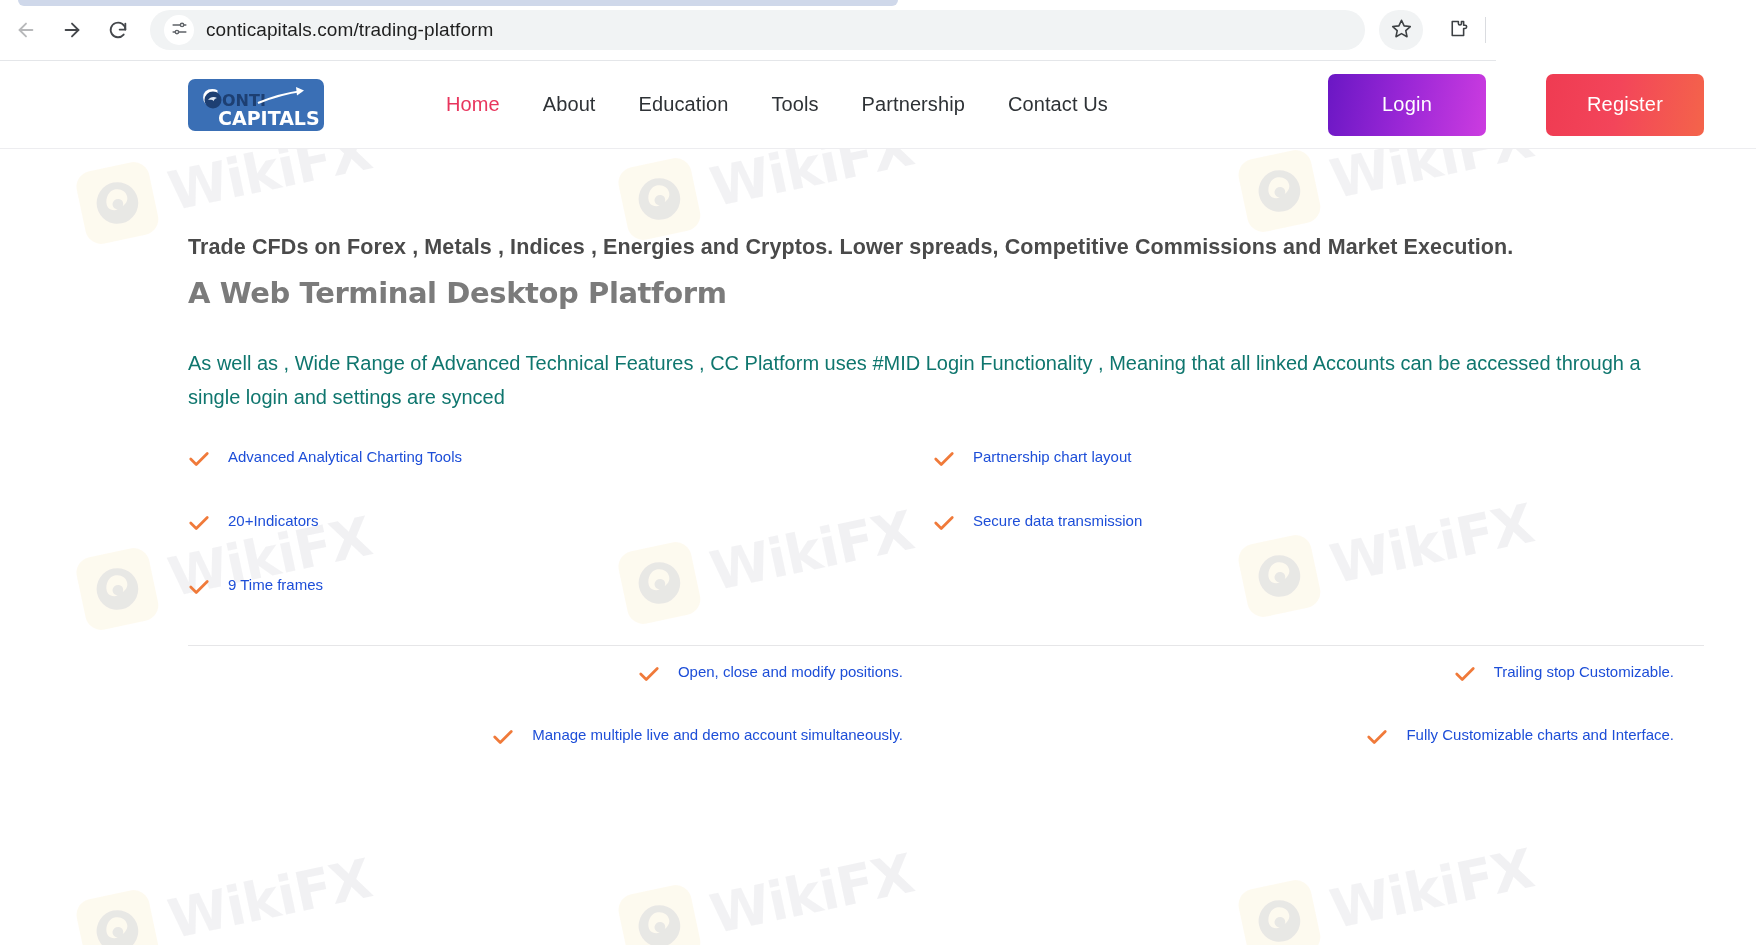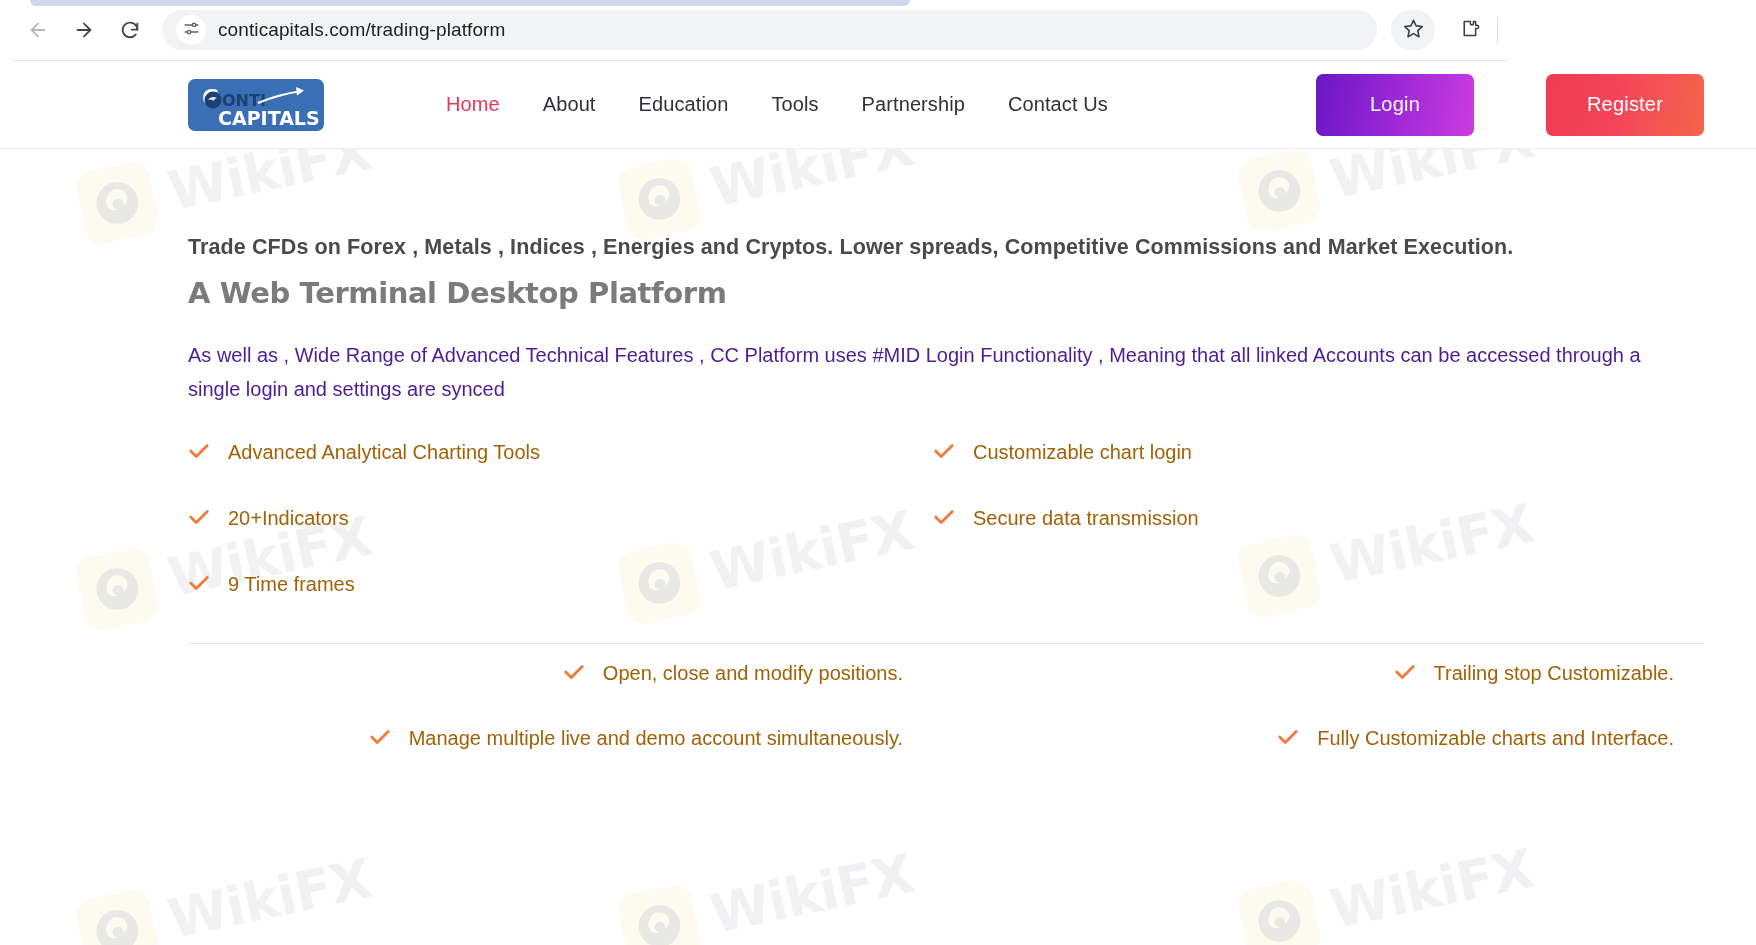--- a/index.html
+++ b/index.html
@@ -5,21 +5,21 @@
   * { box-sizing: border-box; margin: 0; padding: 0; }
   html, body {
     width: 1756px; height: 945px;
     font-family: "Liberation Sans", sans-serif;
     background: #ffffff;
     overflow: hidden;
   }
 
   
   .browser-chrome {
-    position: absolute; top: 0; left: 12px;
+    position: absolute; top: 0; left: 0;
     width: 1496px; height: 61px;
     background: #ffffff;
     border-bottom: 1px solid #e4e6e9;
     display: flex; align-items: center;
     z-index: 100;
   }
   .tab-stub {
     position: absolute; top: 0; left: 18px;
     width: 880px; height: 6px;
     background: #cfd8ea; border-radius: 0 0 6px 6px;
@@ -92,21 +92,21 @@
     background: #3a6fb5; position: relative; overflow: hidden; flex: none;
   }
   .nav {
     display: flex; align-items: center; gap: 43px;
     margin-left: 122px;
   }
   .nav-item {
     font-size: 20px; color: #2e3236; letter-spacing: .1px; white-space: nowrap;
   }
   .nav-item.active { color: #e8355d; }
-  .auth { margin-left: auto; display: flex; align-items: center; gap: 24px; }
+  .auth { margin-left: auto; display: flex; align-items: center; gap: 12px; }
   .btn-auth {
     width: 158px; height: 62px; border: none; border-radius: 7px;
     color: #ffffff; font-size: 20px; letter-spacing: .2px;
     font-family: "Liberation Sans", sans-serif;
     display: flex; align-items: center; justify-content: center;
   }
   .btn-login  { background: linear-gradient(100deg, #6a17c4 0%, #9a27d6 48%, #cc3ce0 100%); }
   .btn-register { background: linear-gradient(100deg, #ef3b52 0%, #f3455a 45%, #f4644a 100%); margin-left: 48px; }
 
   
@@ -116,32 +116,32 @@
     font-size: 21.5px; font-weight: 700; color: #4a4a4a;
     letter-spacing: .1px;
   }
   h2.section-title {
     margin-top: 16px;
     font-size: 29px; font-weight: 700; color: #7b7b7b;
     font-family: "DejaVu Sans", sans-serif;
     letter-spacing: -.4px;
   }
   .para {
-    margin-top: 28px; max-width: 1468px;
-    font-size: 20px; color: #4c1d95; line-height: 1.72;
+    margin-top: 36px; max-width: 1468px;
+    font-size: 20px; color: #0f766e; line-height: 1.72;
   }
   .grid {
     display: grid; grid-template-columns: 745px 1fr;
     margin-top: 30px;
   }
   .feat {
     display: flex; align-items: flex-start; gap: 18px;
     margin-bottom: 35px; padding-right: 30px;
   }
-  .feat-text { font-size: 20px; color: #a16207; line-height: 1.55; }
+  .feat-text { font-size: 15px; color: #1d4ed8; line-height: 1.55; }
   .check { flex: none; margin-top: 3px; }
   .divider { height: 1px; background: #e6e6e8; margin: 8px 0 0 0; }
   h2.mt-title { margin-top: 40px; }
   .grid-mt { margin-top: 14px; }
   .grid-mt .feat { margin-bottom: 34px; justify-content: flex-end; }
 </style>
 </head>
 <body>
 
 <div class="browser-chrome">
@@ -338,21 +338,21 @@
                 <polyline points="3 12 9 18 21 6"></polyline>
               </svg></span>
           <span class="feat-text">9 Time frames</span>
         </div>
       </div>
       <div>
         <div class="feat">
           <span class="check"><svg width="22" height="22" viewBox="0 0 24 24" fill="none" stroke="#f07a3a" stroke-width="3" stroke-linecap="round" stroke-linejoin="round">
                 <polyline points="3 12 9 18 21 6"></polyline>
               </svg></span>
-          <span class="feat-text">Customizable chart login</span>
+          <span class="feat-text">Partnership chart layout</span>
         </div>
         <div class="feat">
           <span class="check"><svg width="22" height="22" viewBox="0 0 24 24" fill="none" stroke="#f07a3a" stroke-width="3" stroke-linecap="round" stroke-linejoin="round">
                 <polyline points="3 12 9 18 21 6"></polyline>
               </svg></span>
           <span class="feat-text">Secure data transmission</span>
         </div>
       </div>
     </div>
 

